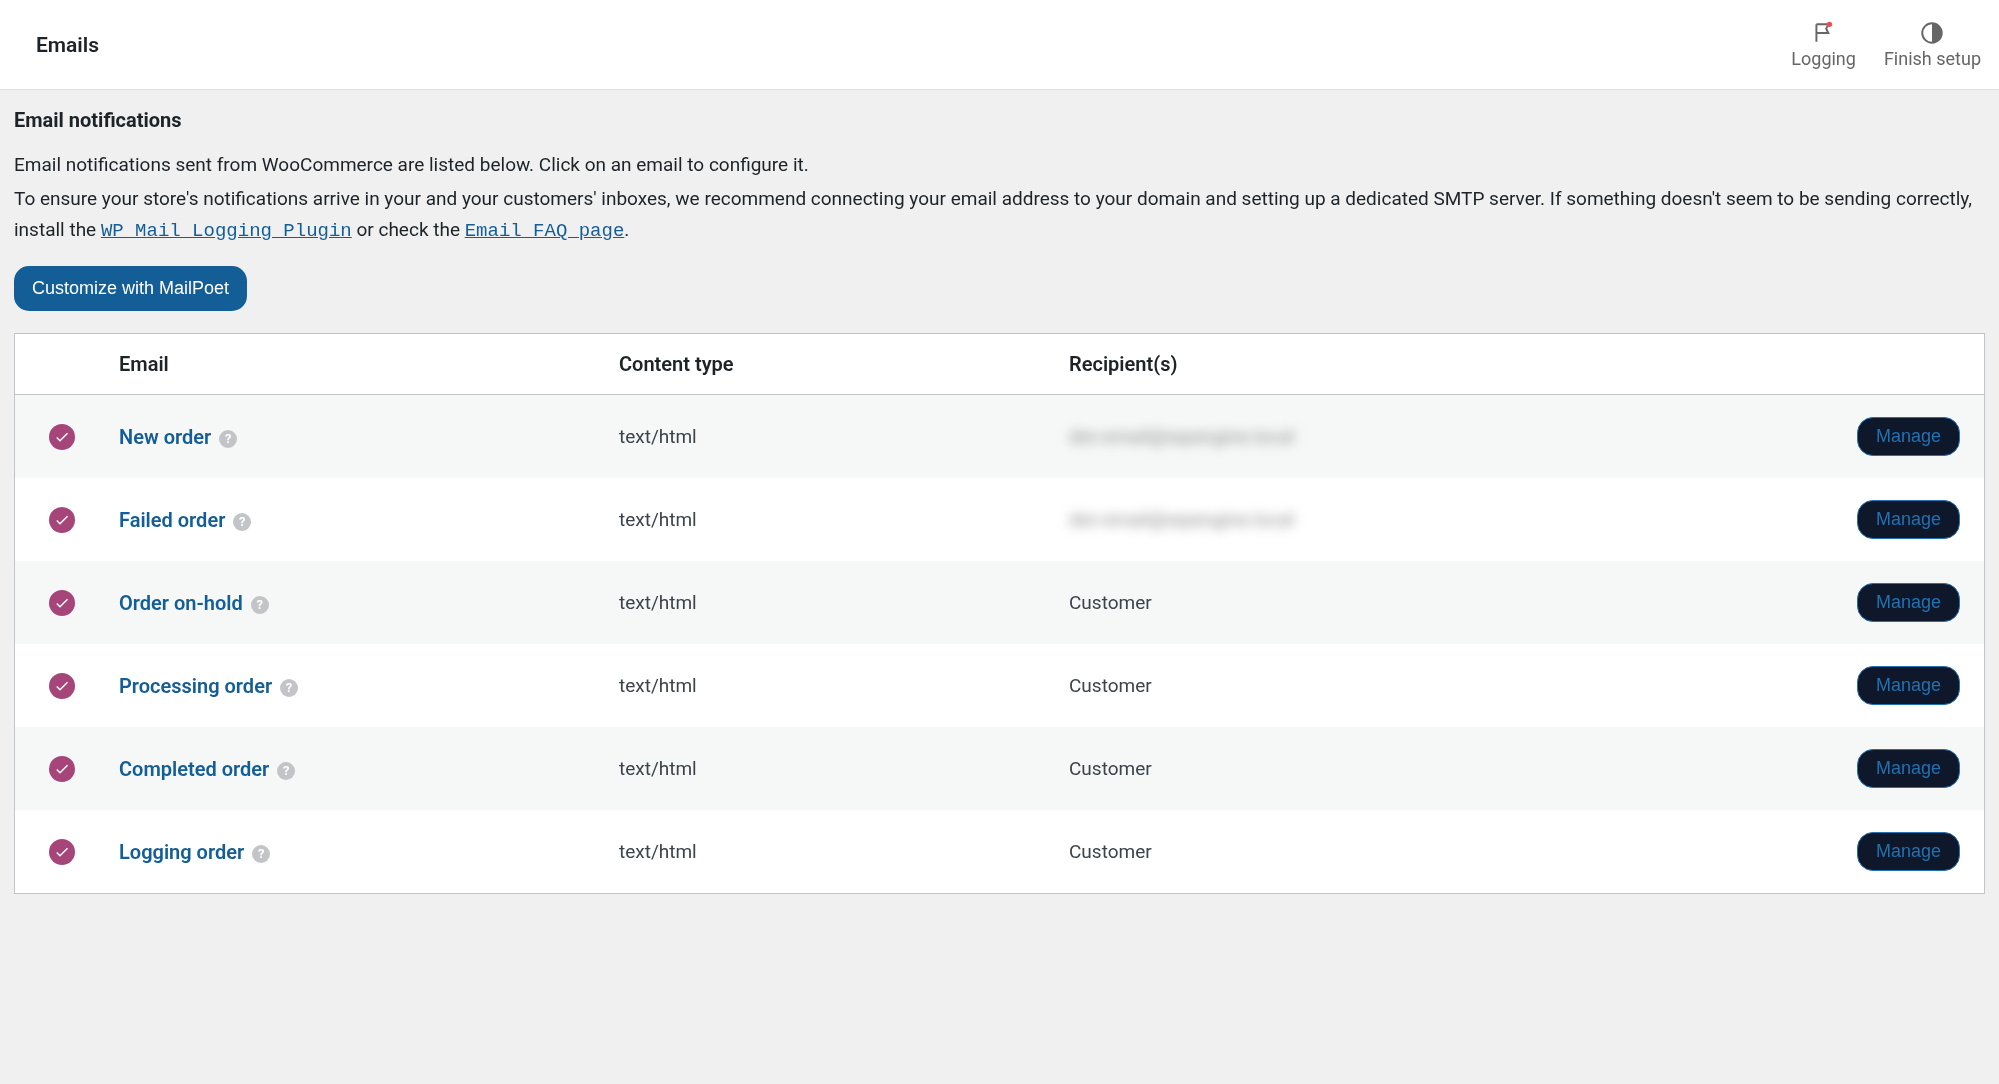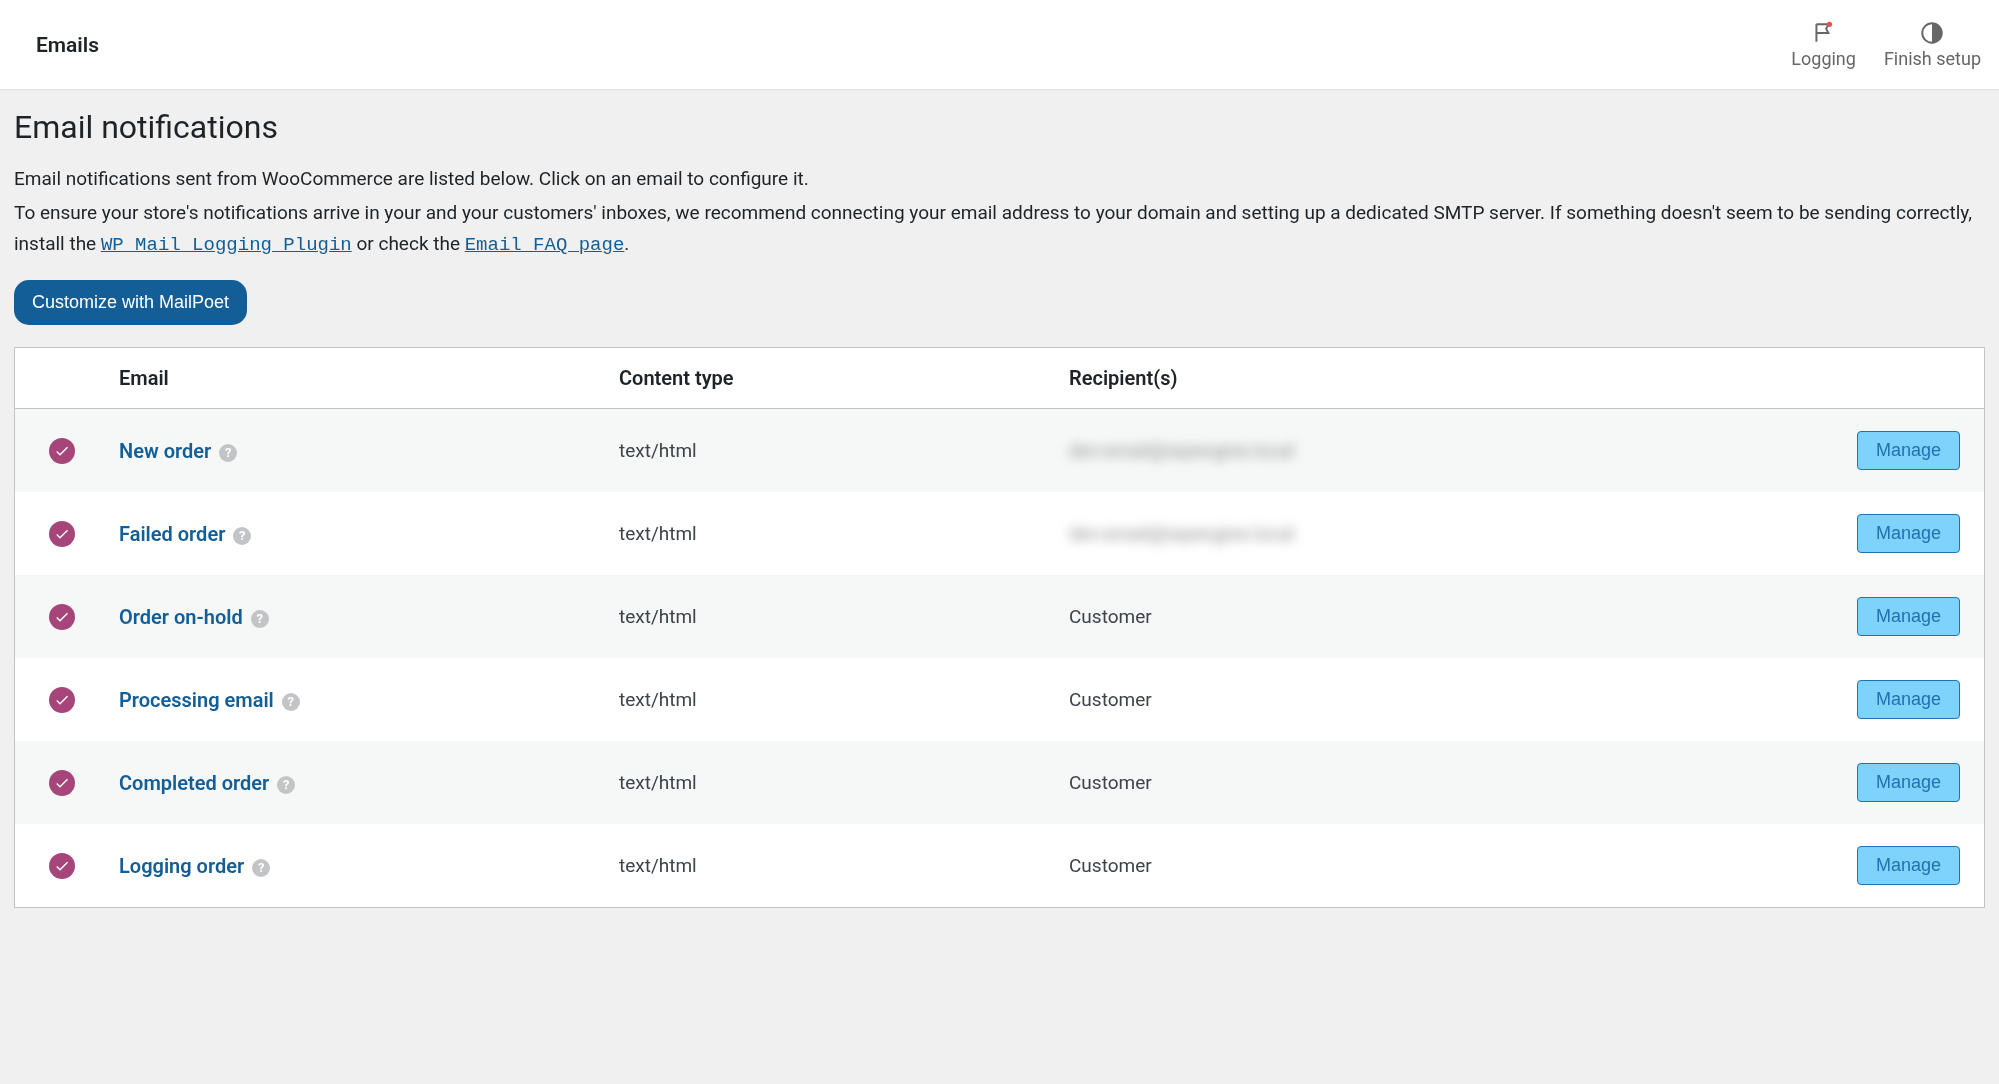--- a/index.html
+++ b/index.html
@@ -3,41 +3,41 @@
 <meta charset="utf-8">
 <style>
   * { box-sizing: border-box; margin: 0; padding: 0; }
   body { font-family: -apple-system, BlinkMacSystemFont, "Segoe UI", Roboto, sans-serif; background: #f0f0f1; color: #1d2327; width: 1999px; }
   .top-bar { background: #fff; height: 90px; display: flex; align-items: center; justify-content: space-between; padding: 0 18px 0 36px; border-bottom: 1px solid #e0e0e0; }
   .top-title { font-size: 21px; font-weight: 600; }
   .top-actions { display: flex; gap: 28px; align-items: center; }
   .icon-block { display: flex; flex-direction: column; align-items: center; gap: 2px; cursor: pointer; color: #666; font-size: 18px; }
   .icon-block svg { width: 26px; height: 26px; }
   .content { padding: 18px 14px; }
-  .section-title { font-size: 32px; font-weight: 400; margin-bottom: 18px; color: #1d2327; }
+  .section-title { font-size: 20px; font-weight: 700; margin-bottom: 18px; color: #1d2327; }
   .desc { font-size: 19px; line-height: 1.6; color: #1d2327; margin-bottom: 4px; }
   .desc a { color: #135e96; text-decoration: underline; font-family: Liberation Mono, monospace; }
   .btn-primary { background: #135e96; color: #fff; border: none; padding: 12px 18px; font-size: 18px; cursor: pointer; margin-top: 16px; border-radius: 15px; text-align: right; }
   .table-wrap { background: #fff; border: 1px solid #c3c4c7; margin-top: 22px; }
   table { width: 100%; border-collapse: collapse; }
   thead th { text-align: left; font-weight: 600; font-size: 20px; padding: 18px 14px; border-bottom: 1px solid #c3c4c7; }
   th.col-status { width: 90px; }
   th.col-email { width: 500px; }
   th.col-content { width: 450px; }
   th.col-recipient { }
   th.col-manage { width: 140px; }
   tbody tr { border-bottom: 0; }
   tbody tr:nth-child(odd) { background: #f6f7f7; }
   tbody td { padding: 22px 14px; vertical-align: middle; font-size: 19px; color: #3c434a; }
   .status-icon { width: 26px; height: 26px; border-radius: 50%; background: #a5457a; display: inline-flex; align-items: center; justify-content: center; margin-left: 20px; }
   .status-icon svg { width: 16px; height: 16px; fill: #fff; }
   .email-name { color: #135e96; font-weight: 600; text-decoration: none; font-size: 20px; }
   .help-icon { width: 18px; height: 18px; border-radius: 50%; background: #c3c4c7; display: inline-flex; align-items: center; justify-content: center; margin-left: 8px; vertical-align: middle; color: #fff; font-size: 13px; font-weight: bold; }
   .blur { filter: blur(6px); color: #888; }
-  .btn-manage { background: #7dd3fc; border: 1px solid #2271b1; color: #2271b1; padding: 8px 18px; font-size: 18px; border-radius: 4px; cursor: pointer; }
+  .btn-manage { background: #0f172a; border: 1px solid #2271b1; color: #2271b1; padding: 8px 18px; font-size: 18px; border-radius: 16px; cursor: pointer; }
   td.col-manage { text-align: right; padding-right: 24px; }
   .flag-dot { fill: #e65054; }
 </style>
 </head>
 <body>
 
 <div class="top-bar">
   <div class="top-title">Emails</div>
   <div class="top-actions">
     <div class="icon-block">
@@ -109,21 +109,21 @@
             <td>text/html</td>
             <td><span>Customer</span></td>
             <td class="col-manage"><button class="btn-manage">Manage</button></td>
           </tr>
           <tr>
             <td><span class="status-icon">
                 <svg viewBox="0 0 24 24">
                   <path d="M9 16.2 4.8 12l-1.4 1.4L9 19 21 7l-1.4-1.4z"></path>
                 </svg>
               </span></td>
-            <td><a href="#" class="email-name">Processing email</a><span class="help-icon">?</span></td>
+            <td><a href="#" class="email-name">Processing order</a><span class="help-icon">?</span></td>
             <td>text/html</td>
             <td><span>Customer</span></td>
             <td class="col-manage"><button class="btn-manage">Manage</button></td>
           </tr>
           <tr>
             <td><span class="status-icon">
                 <svg viewBox="0 0 24 24">
                   <path d="M9 16.2 4.8 12l-1.4 1.4L9 19 21 7l-1.4-1.4z"></path>
                 </svg>
               </span></td>

